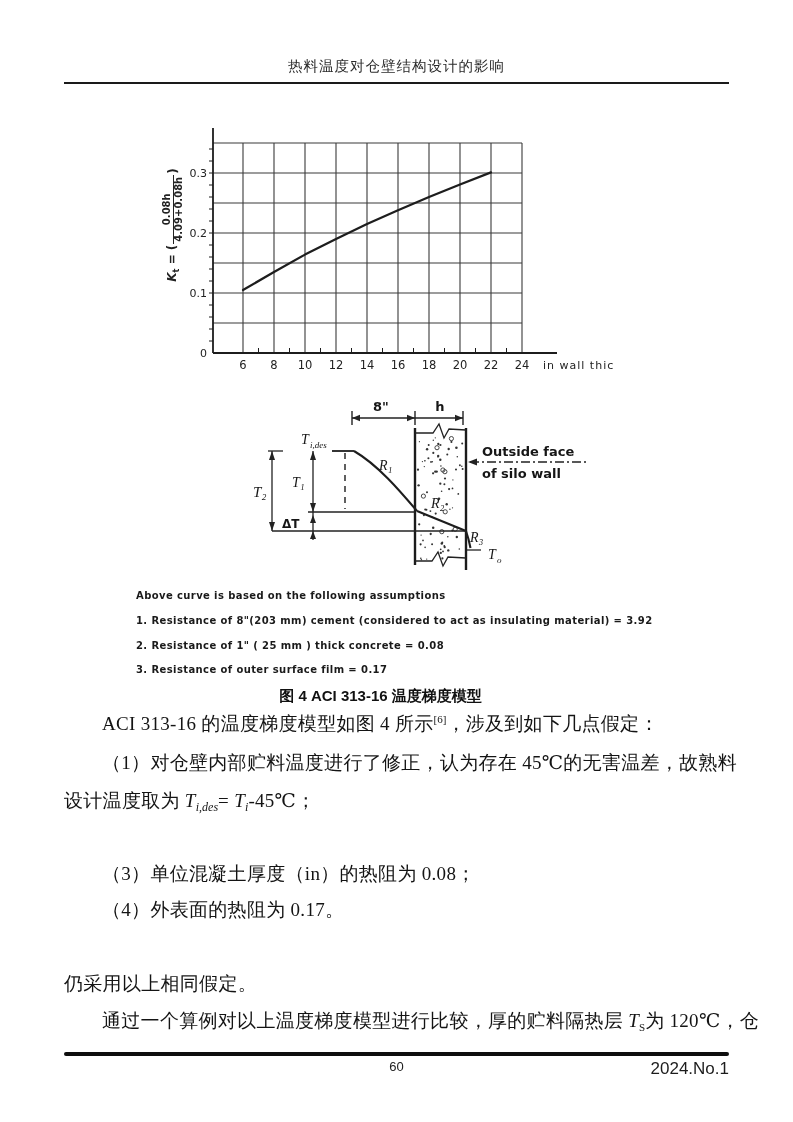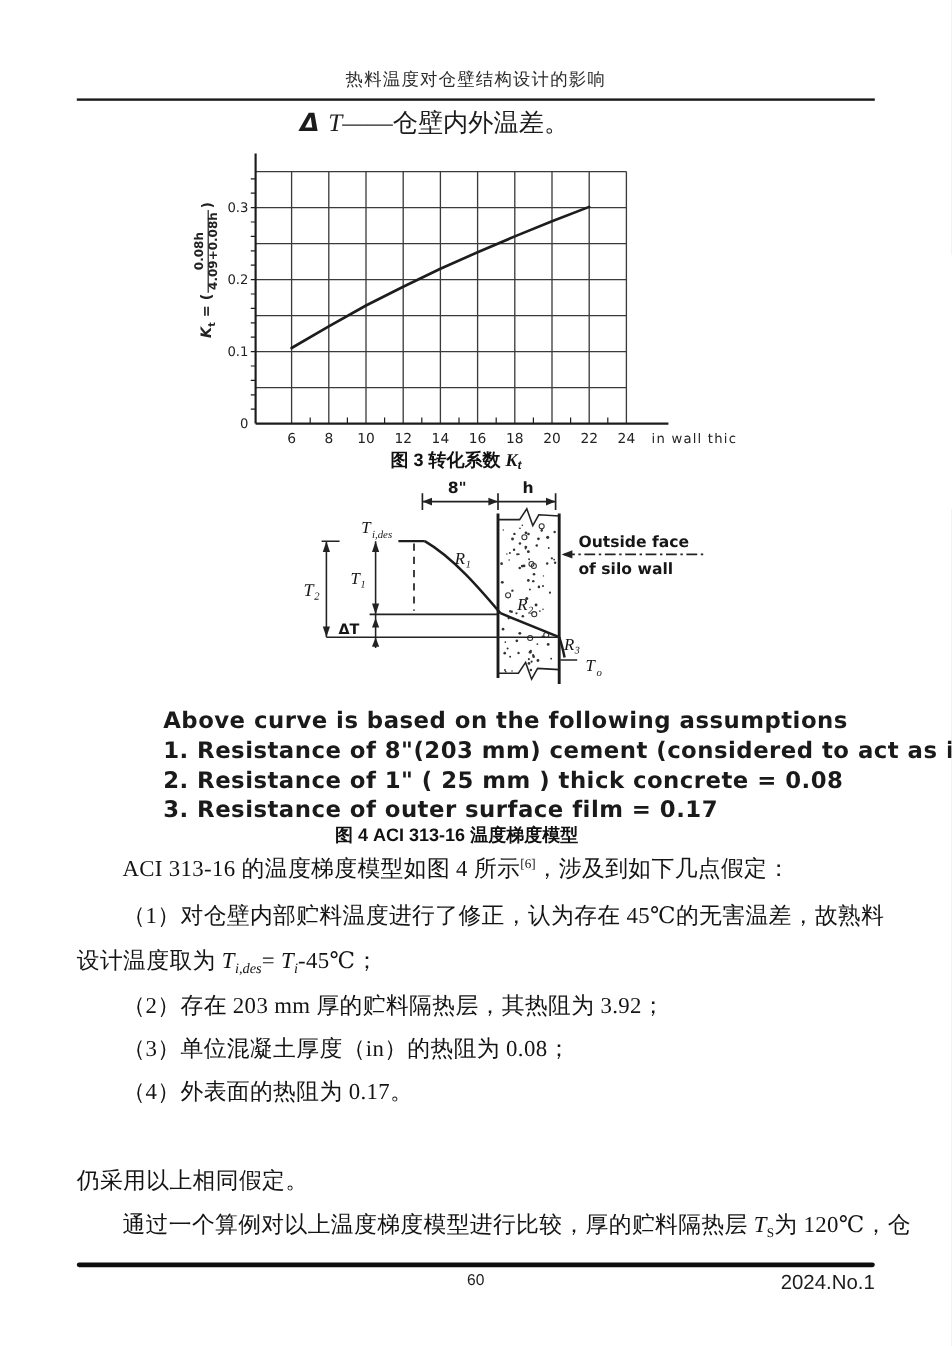--- a/index.html
+++ b/index.html
@@ -28,42 +28,41 @@
   #caption3{top:374px;left:145px;width:470px;}
   #caption3 .var, #caption4 .var{font-family:"Liberation Serif",serif;}
   .capsub{font-size:10px;vertical-align:-3px;font-style:italic;}
   
   #fig4-svg{left:248px;top:392px;}
   #fig4-svg text{fill:#161616;}
   .f4-serif{font-family:"Liberation Serif","DejaVu Serif",serif;font-style:italic;}
   .f4-sans{font-family:"DejaVu Sans",sans-serif;font-weight:bold;}
   #caption4{top:687px;left:48px;width:665px;}
   
-  .assume{left:136px;font-family:"DejaVu Sans",sans-serif;font-weight:600;font-size:19px;color:#1a1a1a;
+  .assume{left:136px;font-family:"DejaVu Sans",sans-serif;font-weight:600;font-size:10px;color:#1a1a1a;
           letter-spacing:0.4px;white-space:nowrap;}
   
   .bodyline{left:64px;width:680px;font-size:19px;letter-spacing:0.3px;white-space:nowrap;color:#141414;}
   .indent{padding-left:38px;}
   .bodyline sup{font-size:11px;vertical-align:7px;letter-spacing:0;}
   .bodyline .vsub{font-size:12px;font-style:italic;vertical-align:-4px;letter-spacing:0;}
   .bodyline .vsub2{font-size:11px;vertical-align:-4px;letter-spacing:0;}
   
   .footer-rule{top:1052px;left:64px;width:665px;height:4px;background:#0e0e0e;border-radius:2px;}
   .footer-page{top:1059px;left:64px;width:665px;text-align:center;font-size:13px;font-family:"Liberation Sans",sans-serif;}
   .footer-issue{top:1059px;left:509px;width:220px;text-align:right;font-size:17px;font-family:"Liberation Sans",sans-serif;}
 </style>
 </head>
 <body>
 
 <div class="page">
 
   <div class="abs header-title">热料温度对仓壁结构设计的影响</div>
   <div class="abs header-rule"></div>
 
-  <div class="abs intro-line"><span class="delta">Δ </span><span class="var">T</span><span>——仓壁内外温差。</span></div>
 
   <svg id="fig3-svg" class="abs" width="470" height="258" viewBox="0 0 470 258">
       <line x1="98" y1="25" x2="98" y2="235" stroke="#3a3a3a" stroke-width="1.1"></line>
       <line x1="129" y1="25" x2="129" y2="235" stroke="#3a3a3a" stroke-width="1.1"></line>
       <line x1="160" y1="25" x2="160" y2="235" stroke="#3a3a3a" stroke-width="1.1"></line>
       <line x1="191" y1="25" x2="191" y2="235" stroke="#3a3a3a" stroke-width="1.1"></line>
       <line x1="222" y1="25" x2="222" y2="235" stroke="#3a3a3a" stroke-width="1.1"></line>
       <line x1="253" y1="25" x2="253" y2="235" stroke="#3a3a3a" stroke-width="1.1"></line>
       <line x1="284" y1="25" x2="284" y2="235" stroke="#3a3a3a" stroke-width="1.1"></line>
       <line x1="315" y1="25" x2="315" y2="235" stroke="#3a3a3a" stroke-width="1.1"></line>
@@ -124,21 +123,20 @@
 
   <div class="abs ylabel">
     <span><span class="var">K</span><sub>t</sub><span> = (</span></span>
     <span class="frac">
       <span class="num">0.08h</span>
       <span class="den">4.09+0.08h</span>
     </span>
     <span>)</span>
   </div>
 
-  <div id="caption3" class="abs fig-caption"><span>图 3</span><span>  转化系数 </span><span class="var">K</span><span class="capsub">t</span></div>
 
   <svg id="fig4-svg" class="abs" width="345" height="196" viewBox="0 0 345 196">
     <g stroke="#222" stroke-width="1.4" fill="none">
       <line x1="104" y1="26" x2="215" y2="26"></line>
       <line x1="104" y1="19" x2="104" y2="33"></line>
       <line x1="167" y1="19" x2="167" y2="33"></line>
       <line x1="215" y1="19" x2="215" y2="33"></line>
     </g>
     <g fill="#222" stroke="none">
       <polygon points="104,26 112,22.8 112,29.2"></polygon>
@@ -293,21 +291,20 @@
   <div class="abs assume" style="top:664px">3. Resistance of outer surface film  = 0.17</div>
 
   <div id="caption4" class="abs fig-caption"><span>图 4</span><span>  ACI 313-16 温度梯度模型</span></div>
 
   <div class="abs bodyline indent" style="top:711px"><span>ACI 313-16 的温度梯度模型如图 4 所示</span><sup>[6]</sup><span>，涉及到如下几点假定：</span></div>
 
   <div class="abs bodyline indent" style="top:750px">（1）对仓壁内部贮料温度进行了修正，认为存在 45℃的无害温差，故熟料</div>
 
   <div class="abs bodyline" style="top:788px"><span>设计温度取为 </span><span class="var">T</span><span class="vsub">i,des</span><span>= </span><span class="var">T</span><span class="vsub">i</span><span>-45℃；</span></div>
 
-  <div class="abs bodyline indent" style="top:825px">（2）存在 203 mm 厚的贮料隔热层，其热阻为 3.92；</div>
   <div class="abs bodyline indent" style="top:861px">（3）单位混凝土厚度（in）的热阻为 0.08；</div>
   <div class="abs bodyline indent" style="top:897px">（4）外表面的热阻为 0.17。</div>
 
   <div class="abs bodyline" style="top:971px">仍采用以上相同假定。</div>
 
   <div class="abs bodyline indent" style="top:1008px"><span>通过一个算例对以上温度梯度模型进行比较，厚的贮料隔热层 </span><span class="var">T</span><span class="vsub2">S</span><span>为 120℃，仓</span></div>
 
   <div class="abs footer-rule"></div>
   <div class="abs footer-page">60</div>
   <div class="abs footer-issue">2024.No.1</div>

